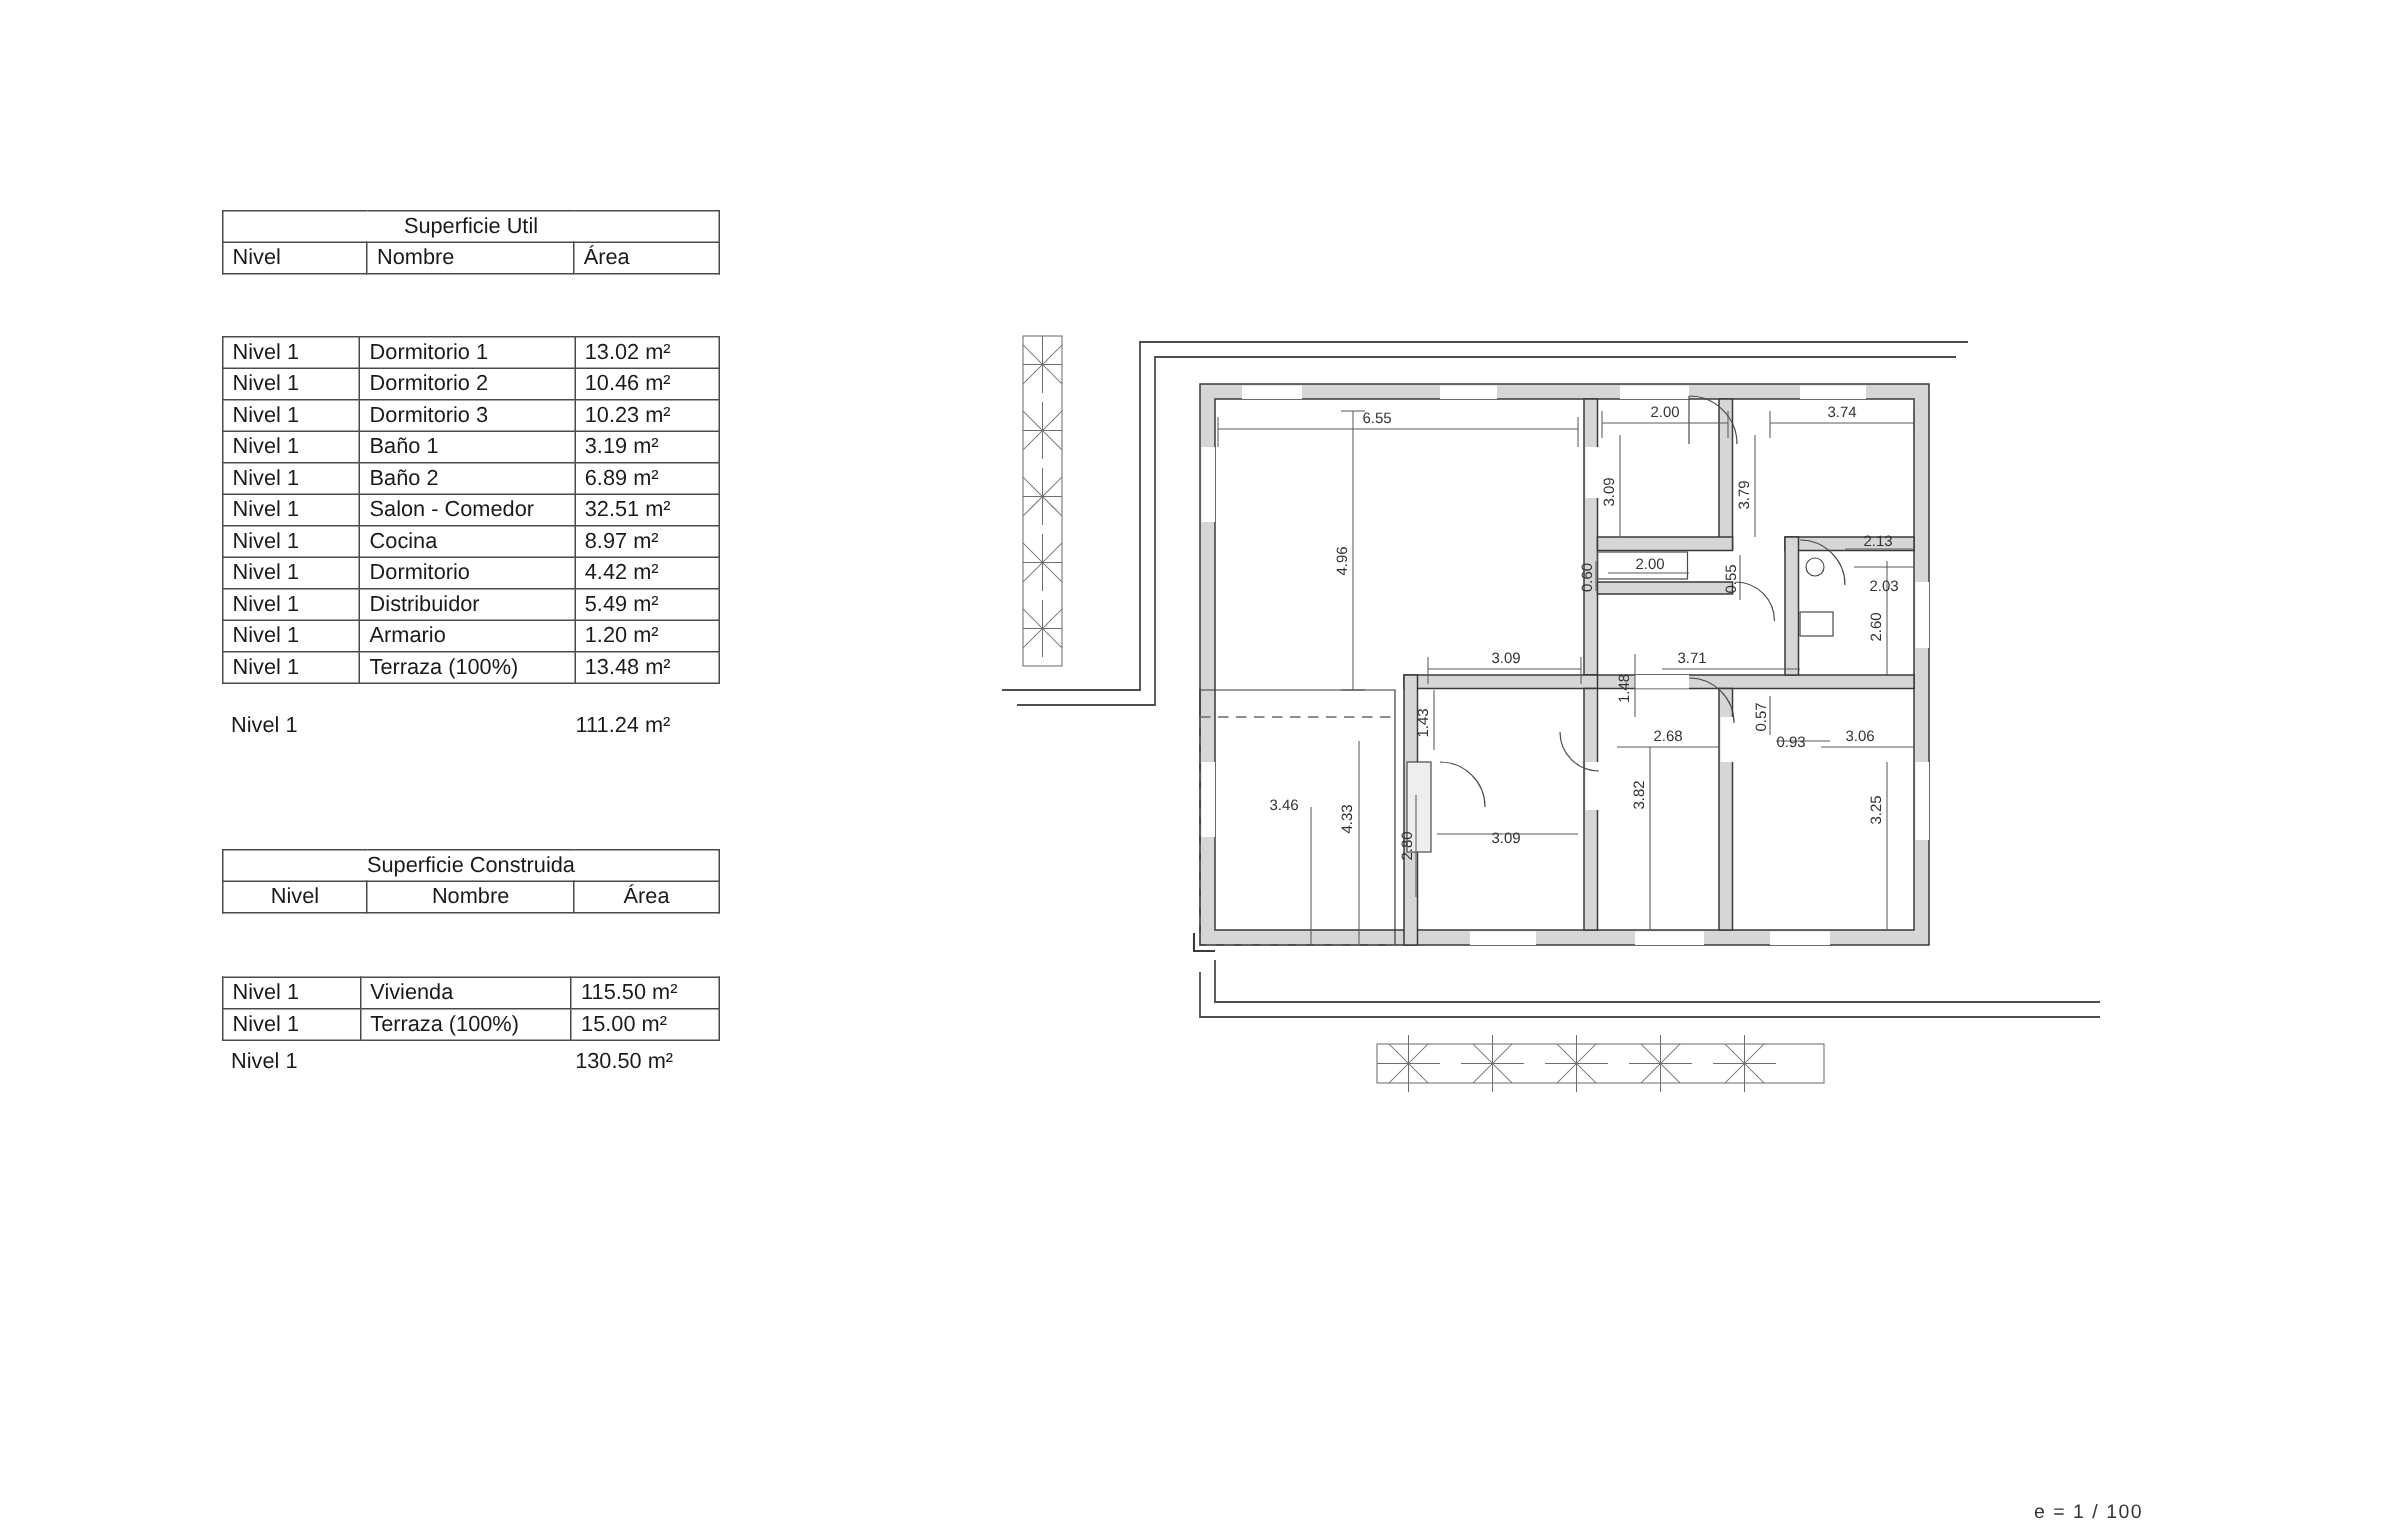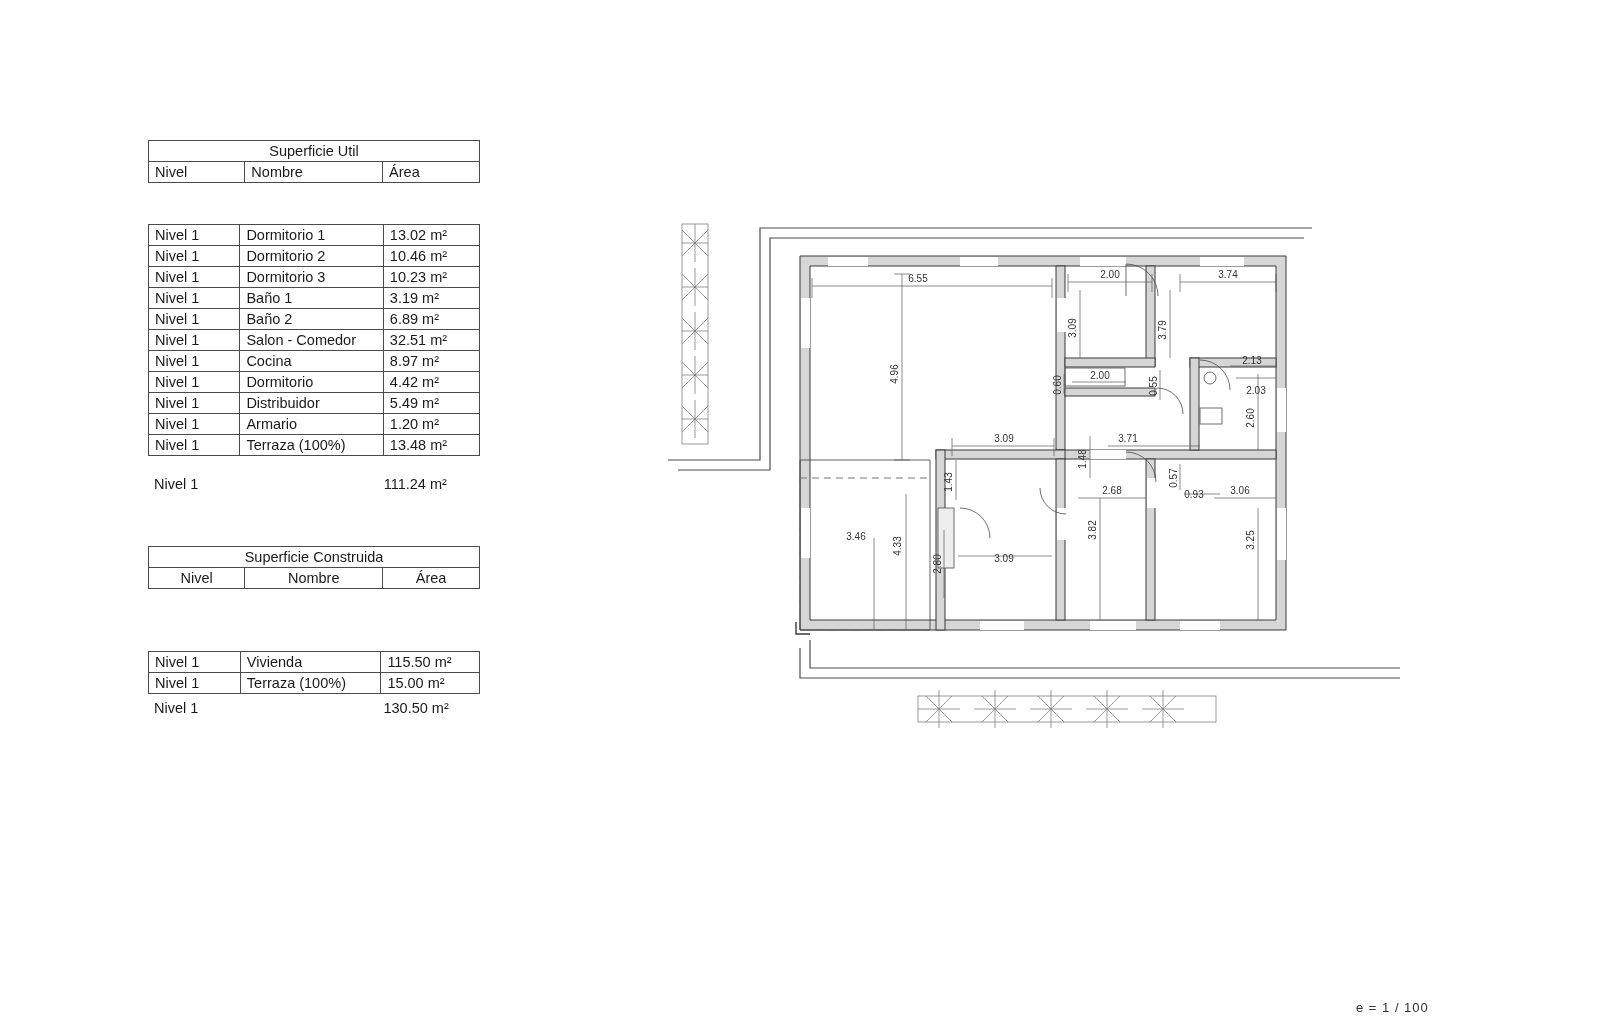--- a/index.html
+++ b/index.html
@@ -21,21 +21,21 @@
   .c-nivel{width:94px;}
   .c-nombre{width:140px;margin-top:35px;}
   .c-area{width:95px;}
   .no-border td{border:none;}
   .hdr-tbl{}
   .tbl .center{text-align:center;}
 
   #util-head{left:148px;top:140px;width:332px;}
   #util-body{left:148px;top:224px;width:332px;}
   #util-tot{left:148px;top:474px;width:332px;}
-  #const-head{left:148px;top:546px;width:332px;}
+  #const-head{left:148px;top:566px;width:332px;}
   #const-body{left:148px;top:651px;width:332px;}
   #const-tot{left:148px;top:698px;width:332px;}
 
   .tot-label{padding-left:6px;}
   .tot-val{padding-left:6px;}
 
   
   #plan{position:absolute;left:660px;top:178px;width:740px;height:620px;}
   #scale-note{position:absolute;left:1356px;top:1000px;font-size:13px;letter-spacing:1px;color:#333;}
 

